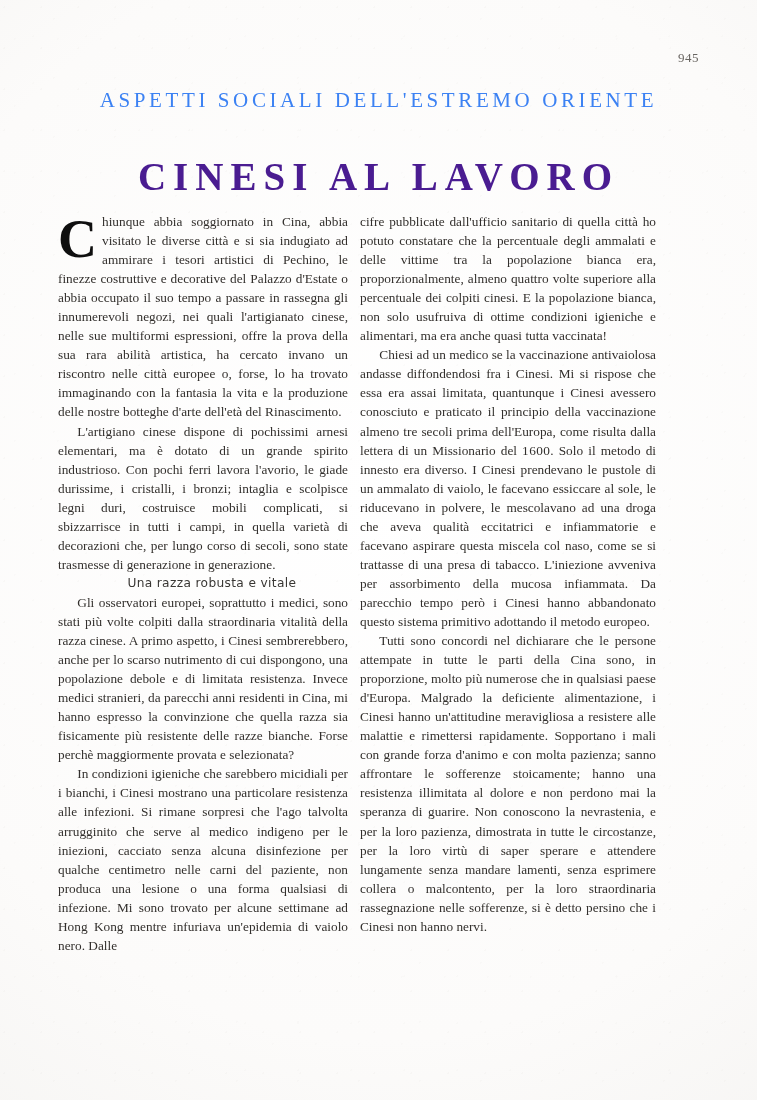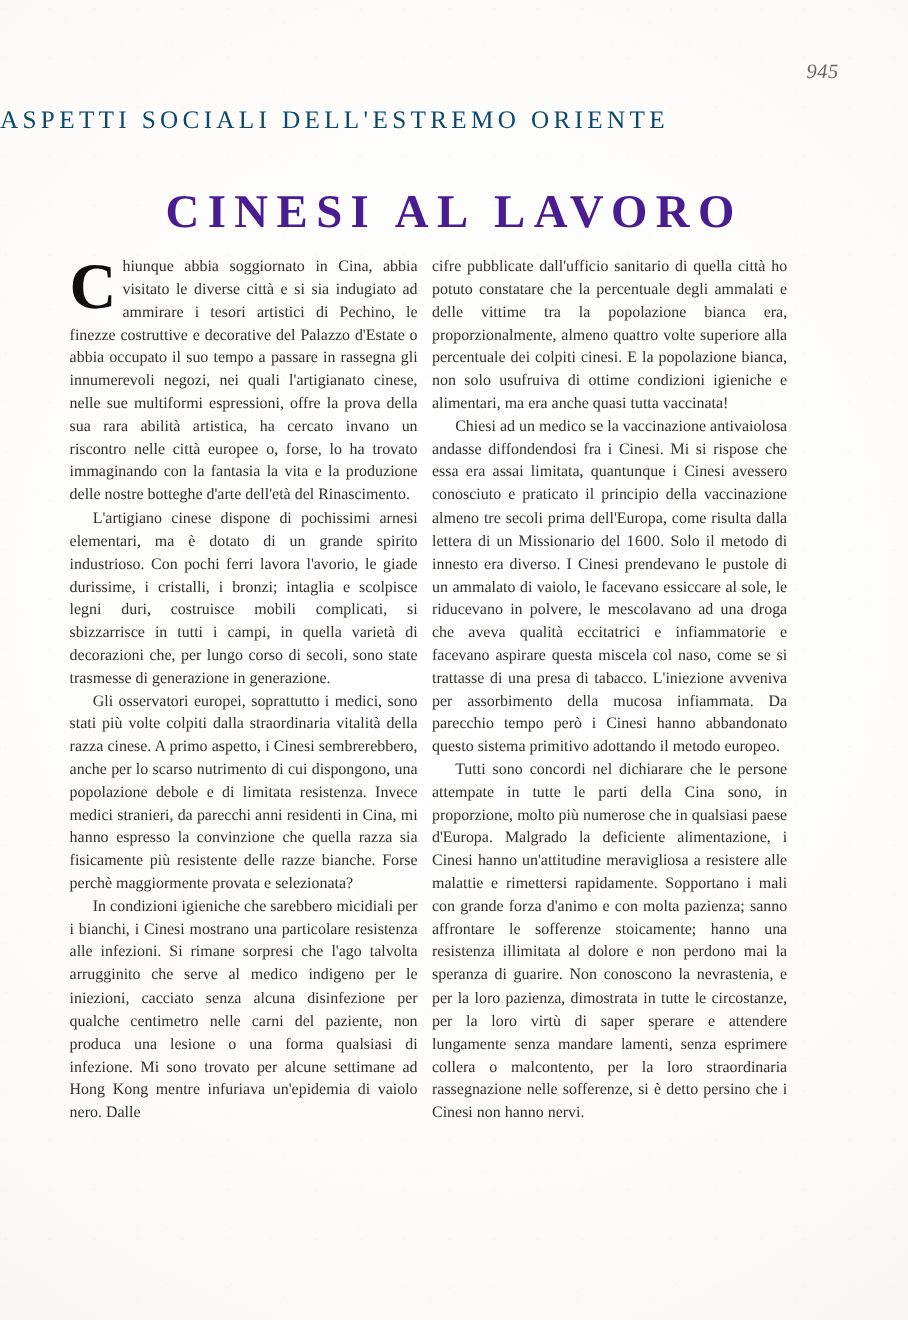--- a/index.html
+++ b/index.html
@@ -41,35 +41,34 @@
     left: 0; top: 0;
     width: 757px;
     height: 1100px;
   }
 
   
   .folio {
     position: absolute;
     right: 58px;
     top: 50px;
-    font-size: 17px;
+    font-size: 13px;
     letter-spacing: .5px;
     color: #6a6662;
-    font-style: italic;
   }
 
   
   .kicker {
     position: absolute;
     left: 0; right: 0;
     top: 88px;
-    text-align: left;
+    text-align: center;
     font-size: 21px;
     letter-spacing: 3.6px;
-    color: #0c4a6e;
+    color: #3b82f6;
     font-weight: 400;
     white-space: nowrap;
   }
   .title {
     position: absolute;
     left: 0; right: 0;
     top: 128px;
     text-align: center;
     font-size: 39px;
     letter-spacing: 7px;
@@ -143,20 +142,21 @@
   <div class="kicker">ASPETTI SOCIALI DELL'ESTREMO ORIENTE</div>
 
   <h1 class="title">CINESI AL LAVORO</h1>
 
   <div class="col left">
 
     <p class="lead"><span class="dropcap">C</span><span>hiunque abbia soggiornato in Cina, abbia visitato le diverse città e si sia indugiato ad ammirare i tesori artistici di Pechino, le finezze costruttive e decorative del Palazzo d'Estate o abbia occupato il suo tempo a passare in rassegna gli innumerevoli negozi, nei quali l'artigianato cinese, nelle sue multiformi espressioni, offre la prova della sua rara abilità artistica, ha cercato invano un riscontro nelle città europee o, forse, lo ha trovato immaginando con la fantasia la vita e la produzione delle nostre botteghe d'arte dell'età del Rinascimento.</span></p>
 
     <p><span>L'artigiano cinese dispone di pochissimi arnesi elementari, ma è dotato di un grande spirito industrioso. Con pochi ferri lavora l'avorio, le giade durissime, i cristalli, i bronzi; intaglia e scolpisce legni duri, costruisce mobili complicati, si sbizzarrisce in tutti i campi, in quella varietà di decorazioni che, per lungo corso di secoli, sono state trasmesse di generazione in generazione.</span></p>
 
+    <p class="subhead">Una razza robusta e vitale</p>
 
     <p><span>Gli osservatori europei, soprattutto i medici, sono stati più volte colpiti dalla straordinaria vitalità della razza cinese. A primo aspetto, i Cinesi sembrerebbero, anche per lo scarso nutrimento di cui dispongono, una popolazione debole e di limitata resistenza. Invece medici stranieri, da parecchi anni residenti in Cina, mi hanno espresso la convinzione che quella razza sia fisicamente più resistente delle razze bianche. Forse perchè maggiormente provata e selezionata?</span></p>
 
     <p><span>In condizioni igieniche che sarebbero micidiali per i bianchi, i Cinesi mostrano una particolare resistenza alle infezioni. Si rimane sorpresi che l'ago talvolta arrugginito che serve al medico indigeno per le iniezioni, cacciato senza alcuna disinfezione per qualche centimetro nelle carni del paziente, non produca una lesione o una forma qualsiasi di infezione. Mi sono trovato per alcune settimane ad Hong Kong mentre infuriava un'epidemia di vaiolo nero. Dalle</span></p>
   </div>
 
   <div class="col right">
 
     <p class="noindent"><span>cifre pubblicate dall'ufficio sanitario di quella città ho potuto constatare che la percentuale degli ammalati e delle vittime tra la popolazione bianca era, proporzionalmente, almeno quattro volte superiore alla percentuale dei colpiti cinesi. E la popolazione bianca, non solo usufruiva di ottime condizioni igieniche e alimentari, ma era anche quasi tutta vaccinata!</span></p>
 

